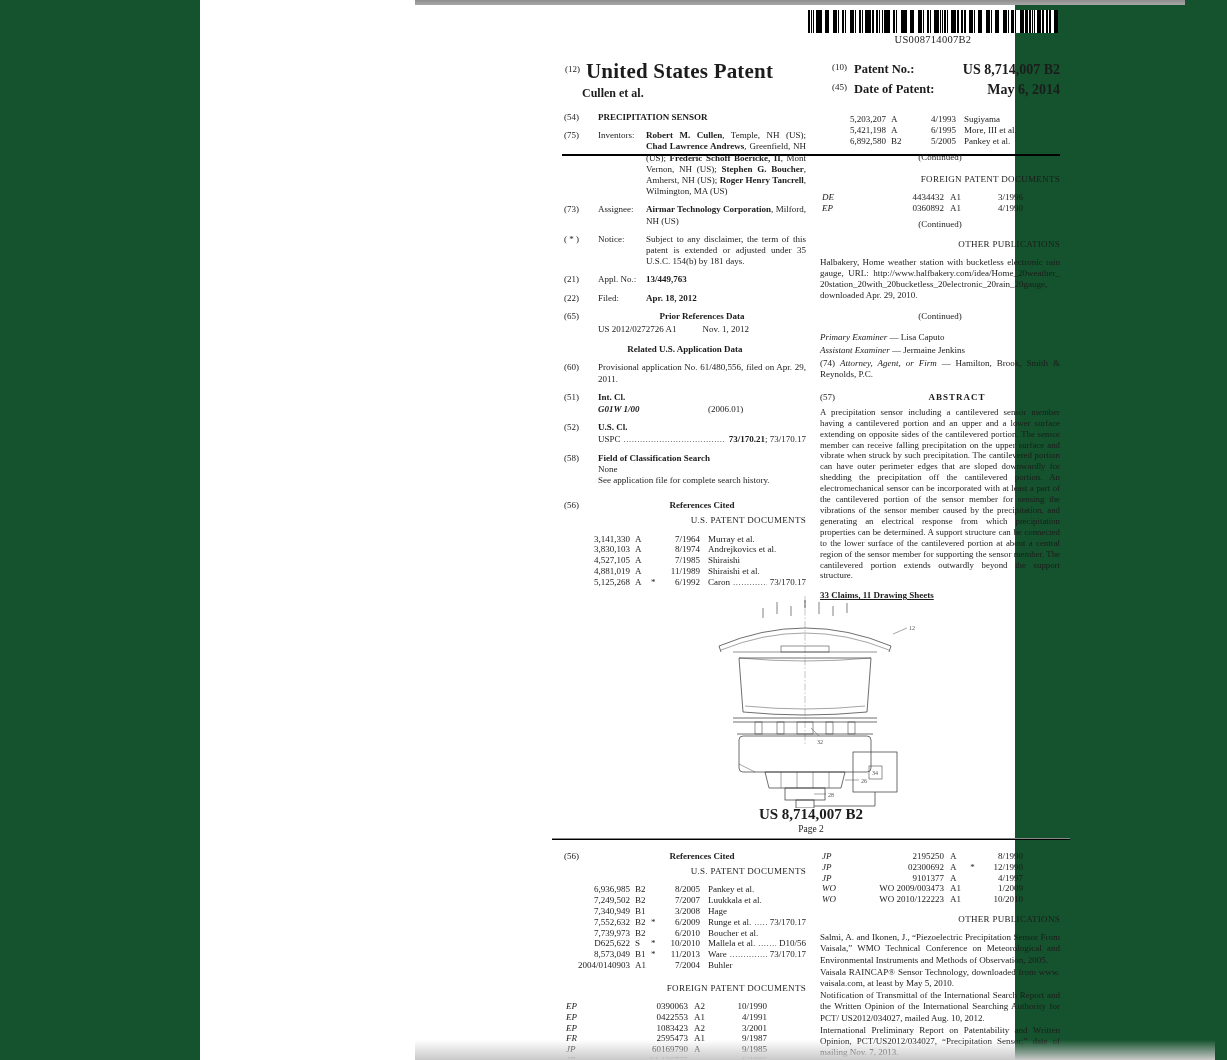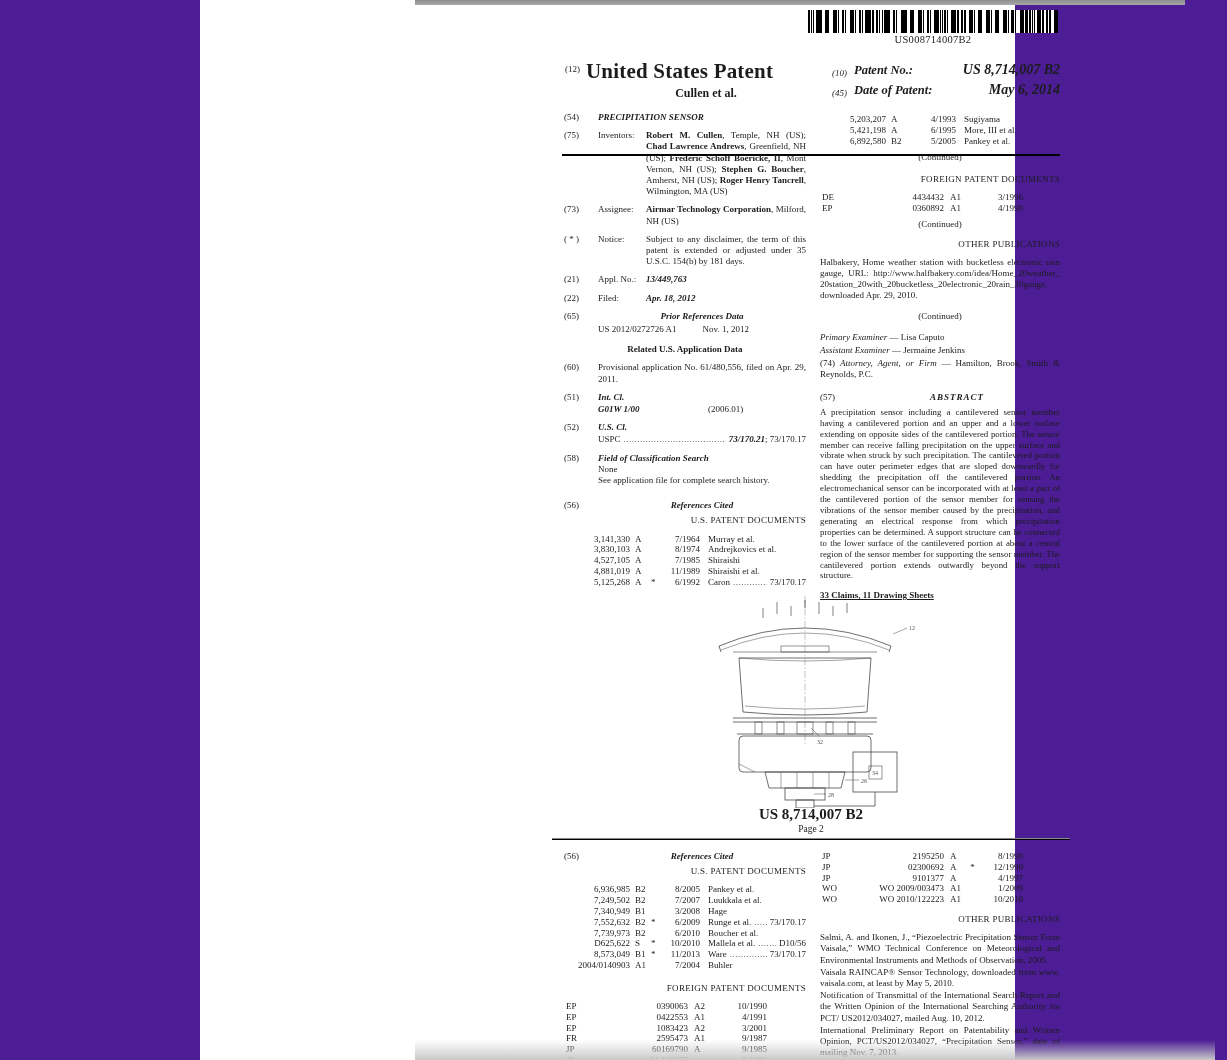--- a/index.html
+++ b/index.html
@@ -1,75 +1,75 @@
 <!DOCTYPE html>
 <html><head>
 <meta charset="utf-8">
 <style>
   * { margin:0; padding:0; box-sizing:border-box; }
   html,body { background:#f2f2f2; }
   body { font-family:"Liberation Serif", serif; color:#1c1c1c; }
-  .canvas { position:relative; width:1227px; height:1060px; background:#4c1d95; overflow:hidden; margin:0 auto; }
+  .canvas { position:relative; width:1227px; height:1060px; background:#14532d; overflow:hidden; margin:0 auto; }
   .page { position:absolute; left:200px; top:0; width:815px; height:1060px; background:#ffffff; }
   .top-strip { position:absolute; left:215px; top:0; width:770px; height:5px; background:linear-gradient(#8e8e8e,#a8a8a8); }
   .bottom-fade { position:absolute; left:215px; top:1040px; width:800px; height:20px; background:linear-gradient(rgba(255,255,255,0),#c9c9c9); }
   .scan { position:absolute; left:362px; top:6px; width:498px; }
 
   
   .barcode-wrap { position:absolute; left:246px; top:4px; width:250px; text-align:center; }
   .barcode { height:23px; width:250px;
     background:
       repeating-linear-gradient(90deg,#000 0 2px,transparent 2px 3px,#000 3px 4px,transparent 4px 8px,#000 8px 12px,transparent 12px 13px,#000 13px 14px,transparent 14px 17px),
       repeating-linear-gradient(90deg,transparent 0 5px,#000 5px 6px,transparent 6px 11px,#000 11px 13px,transparent 13px 19px,#000 19px 20px,transparent 20px 23px);
     background-color:#fff; }
   .barcode-num { font-size:10.5px; margin-top:1px; letter-spacing:0.3px; }
 
   .masthead { position:absolute; left:0; top:52px; width:100%; }
   .mh-left { position:absolute; left:3px; top:1px; width:250px; }
   .mh-kind { font-size:9px; vertical-align:6px; }
   .mh-title { font-size:21px; font-weight:bold; letter-spacing:0.2px; margin-left:6px; }
-  .mh-authors { font-size:12px; font-weight:bold; margin-left:32px; margin-top:2px;text-align:center; }
+  .mh-authors { font-size:12px; font-weight:bold; margin-left:17px; margin-top:2px; }
   .mh-right { position:absolute; left:270px; top:4px; width:228px; }
-  .mh-row { display:flex; align-items:flex-end; margin-bottom:4px;font-style:italic; }
+  .mh-row { display:flex; align-items:flex-start; margin-bottom:4px; }
   .mh-num { font-size:9px; width:22px; flex:none; }
   .mh-label { font-size:12.5px; font-weight:bold; flex:none; }
   .mh-value { font-size:14px; font-weight:bold; flex:1; text-align:right; }
   .mh-rule { position:absolute; left:0; top:96px; width:100%; height:2px; background:#000; }
 
   
   .col { position:absolute; top:106px; font-size:9px; line-height:11.2px; }
   .col-left  { left:2px;  width:242px; }
   .col-right { left:258px; width:240px; }
 
   .entry { display:flex; margin-bottom:7px; }
   .e-num { width:34px; flex:none; }
   .e-label { width:48px; flex:none; }
   .e-body { flex:1; text-align:justify; }
-  .b { font-weight:bold;font-style:italic; }
+  .b { font-weight:bold; }
   .bi { font-weight:bold; font-style:italic; }
   .i { font-style:italic; }
   .just { text-align:justify; }
 
   .sec-head { text-align:center; font-weight:bold; margin:9px 0 7px; }
   .sec-sub { text-align:right; margin:4px 0 7px; letter-spacing:0.3px; }
   .continued { text-align:center; margin:6px 0 8px; }
 
   
   .cit-table { margin-left:14px; margin-bottom:2px; }
   .cit-row { display:flex; line-height:10.8px; }
   .c-num { width:52px; flex:none; text-align:right; }
   .c-kind { width:16px; flex:none; margin-left:5px; }
   .c-star { width:9px; flex:none; }
   .c-date { width:40px; flex:none; text-align:right; margin-right:8px; }
   .c-name { flex:none; }
   .c-cls { flex:1; display:flex; min-width:0; }
   .c-cls::before { content:".........................................................."; overflow:hidden; white-space:nowrap; flex:1 1 0; min-width:0; margin:0 3px; letter-spacing:0.5px; color:#333; }
 
   .for-table { margin-left:2px; margin-bottom:2px; }
-  .f-cc { width:30px; flex:none; }
+  .f-cc { width:30px; flex:none;font-style:italic; }
   .f-num { width:92px; flex:none; text-align:right; }
   .f-kind { width:18px; flex:none; margin-left:6px; }
   .f-star { width:9px; flex:none; text-align:center; }
   .f-date { width:46px; flex:none; text-align:right; }
 
   .pub-par { text-align:justify; margin-bottom:1px; }
   .leader { flex:1 1 0; min-width:0; overflow:hidden; white-space:nowrap; margin:0 3px; }
   .leader::before { content:".............................................................................."; letter-spacing:0.5px; color:#333; }
 
   .examiners { margin-top:10px; }

